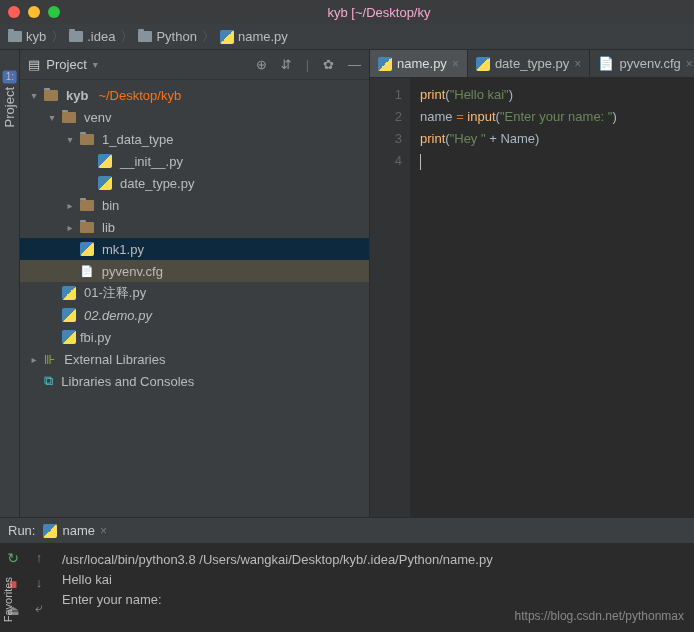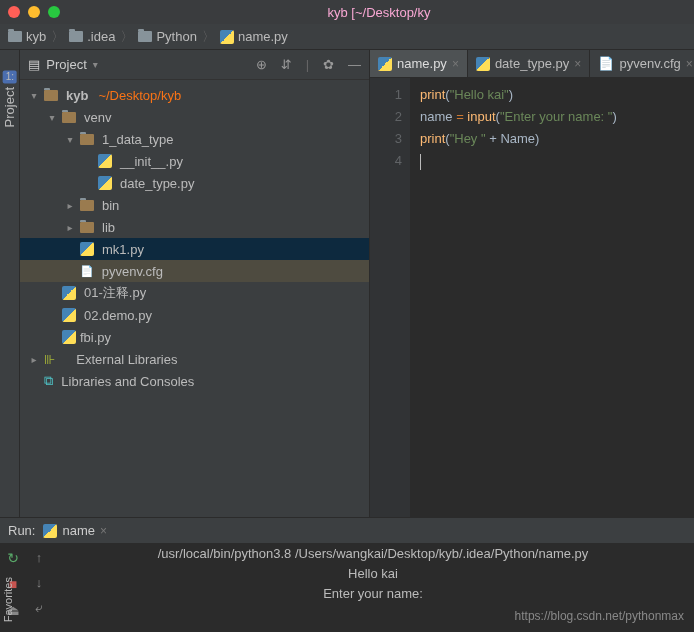--- a/index.html
+++ b/index.html
@@ -44,21 +44,21 @@
 .kstr { color: #6a8759; }
 .kop { color: #cc7832; }
 .kvar { color: #a9b7c6; }
 .cursor { display: inline-block; width: 1px; height: 16px; background: #bbb; vertical-align: middle; }
 .run-panel { height: 115px; border-top: 1px solid #2b2b2b; background: #2b2b2b; display: flex; flex-direction: column; }
 .run-header { height: 26px; background: #3c3f41; display: flex; align-items: center; padding: 0 8px; gap: 8px; color: #ccc; border-bottom: 1px solid #2b2b2b; }
 .run-body { flex: 1; display: flex; }
 .run-gutter { width: 26px; display: flex; flex-direction: column; align-items: center; padding-top: 6px; gap: 10px; }
 .run-gutter span { font-size: 14px; }
 .run-gutter2 { width: 26px; display: flex; flex-direction: column; align-items: center; padding-top: 6px; gap: 10px; color: #888; }
-.run-out { flex: 1; font-family: Menlo, Consolas, monospace; font-size: 13px; padding: 0 10px; line-height: 20px; color: #bbb; position: relative; text-align: center; }
+.run-out { flex: 1; font-family: Menlo, Consolas, monospace; font-size: 13px; padding: 6px 10px; line-height: 20px; color: #bbb; position: relative; }
 .watermark { position: absolute; right: 10px; bottom: 6px; color: #888; font-size: 12px; }
 .fav-tab { writing-mode: vertical-rl; transform: rotate(180deg); font-size: 11px; color: #bbb; position: absolute; left: 2px; bottom: 10px; }
 </style>
 </head>
 <body>
 
 <div class="titlebar">
   <div class="tbuttons">
     <span class="tred"></span>
     <span class="tyellow"></span>
@@ -158,34 +158,34 @@
         <div class="tree-row highlite" style="padding-left: 44px;">
           <span class="arrow"></span>
           <span style="font-size: 11px;">📄</span>
           <span style="margin-left: 4px;">pyvenv.cfg</span>
         </div>
         <div class="tree-row" style="padding-left: 26px;">
           <span class="arrow"></span>
           <span class="py-ic"></span>
           <span style="margin-left: 4px;">01-注释.py</span>
         </div>
-        <div class="tree-row" style="padding-left: 26px;">
+        <div class="tree-row" style="padding-left: 26px; font-style: italic;">
           <span class="arrow"></span>
           <span class="py-ic"></span>
           <span style="margin-left: 4px;">02.demo.py</span>
         </div>
         <div class="tree-row" style="padding-left: 26px;">
           <span class="arrow"></span>
           <span class="py-ic"></span>
           <span style="">fbi.py</span>
         </div>
         <div class="tree-row" style="padding-left: 8px;">
           <span class="arrow">▸</span>
           <span style="color: rgb(169, 184, 55);">⊪</span>
-          <span style="margin-left: 17px; text-align: center;">External Libraries</span>
+          <span style="margin-left: 5px; text-align: center;">External Libraries</span>
         </div>
         <div class="tree-row" style="padding-left: 8px;">
           <span class="arrow"></span>
           <span style="color: rgb(79, 195, 199);">⧉</span>
           <span style="margin-left: 4px;">Libraries and Consoles</span>
         </div>
       </div>
   </div>
 
   <div class="editor-panel">

